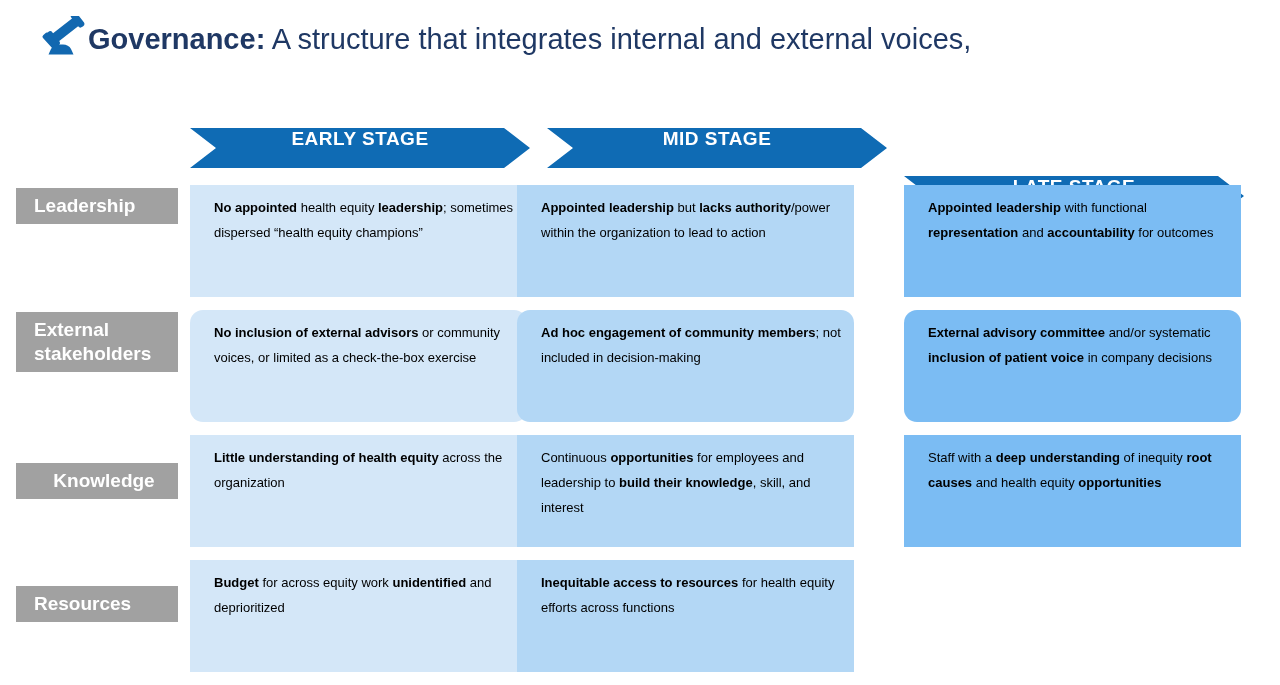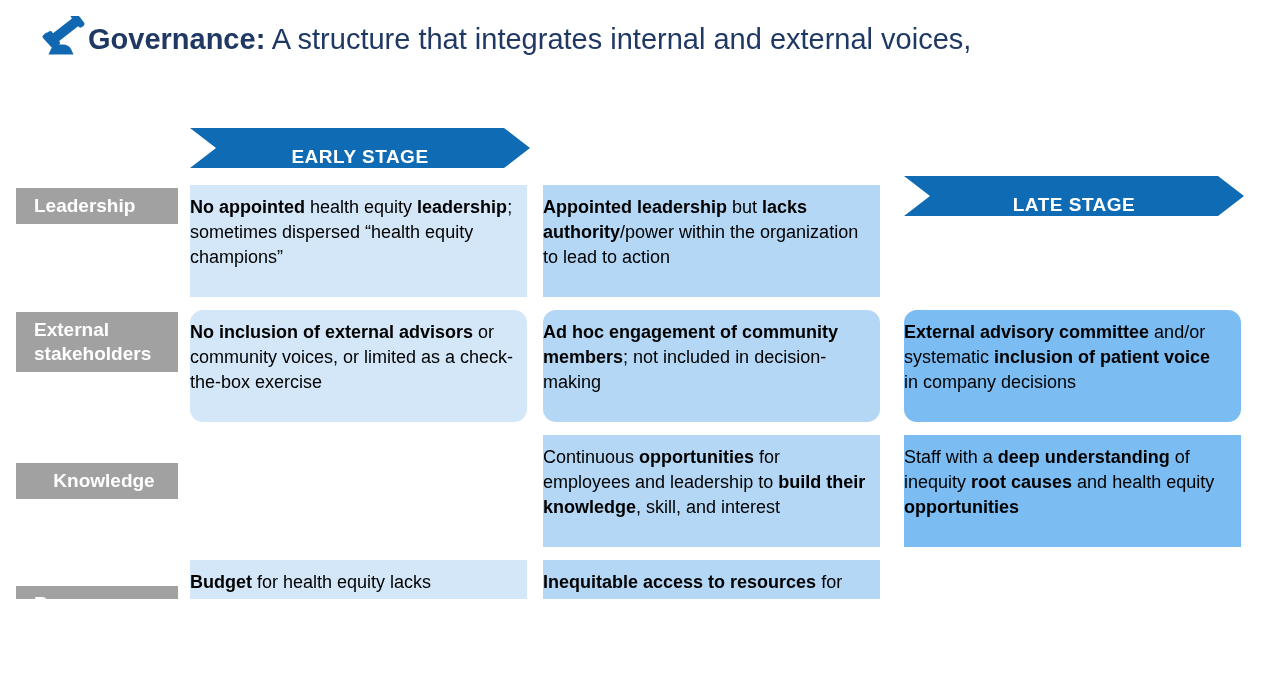--- a/index.html
+++ b/index.html
@@ -6,49 +6,49 @@
     --title-color:#1F3864;
     --arrow:#0F6BB4;
     --label-bg:#A1A1A1;
     --early:#D4E7F8;
     --mid:#B3D7F5;
     --late:#7BBCF3;
   }
   *{margin:0;padding:0;box-sizing:border-box;}
   html,body{background:#fff;}
   body{font-family:"Liberation Sans", sans-serif;}
-  .canvas{position:relative;width:1280px;height:599px;background:#fff;overflow:hidden;}
+  .canvas{position:relative;width:1280px;height:685px;background:#fff;overflow:hidden;}
 
   
   .title{position:absolute;left:38px;top:16px;width:1215px;
          font-size:29px;line-height:40px;color:var(--title-color);}
   .title b{font-weight:bold;}
   .gavel{display:inline-block;width:48px;height:42px;vertical-align:-9px;margin-right:2px;}
 
   
   .arrow{position:absolute;top:128px;height:40px;background:var(--arrow);
          color:#fff;font-weight:bold;font-size:19px;letter-spacing:.5px;
-         display:flex;align-items:flex-end;justify-content:center;
+         display:flex;align-items:flex-start;justify-content:center;
          clip-path:polygon(0 0, calc(100% - 26px) 0, 100% 50%, calc(100% - 26px) 100%, 0 100%, 26px 50%);}
   .arrow.c1{left:190px;width:340px;}
   .arrow.c2{left:547px;width:340px;}
   .arrow.c3{left:904px;width:340px;margin-top:48px;}
 
   
   .rowlabel{position:absolute;left:16px;width:162px;background:var(--label-bg);
             color:#fff;font-weight:bold;font-size:19px;line-height:24px;
             padding:6px 4px 6px 18px;}
   .r1{top:188px;} .r2{top:312px;} .r3{top:463px;text-align:center;} .r4{top:562px;margin-top:24px;}
 
   
-  .cell{position:absolute;width:337px;height:112px;font-size:18px;line-height:25px;
-        color:#000;padding:10px 12px 0 0;overflow:hidden;}
+  .cell{position:absolute;width:337px;height:112px;font-size:13px;line-height:25px;
+        color:#000;padding:10px 12px 0 24px;overflow:hidden;}
   .cell b{font-weight:bold;}
   .col1{left:190px;background:var(--early);}
-  .col2{left:543px;background:var(--mid);}
+  .col2{left:517px;background:var(--mid);}
   .col3{left:904px;background:var(--late);}
   .row1{top:185px;} .row2{top:310px;border-radius:13px;} .row3{top:435px;} .row4{top:560px;}
 </style>
 </head>
 <body>
 
 <div class="canvas">
 
   <div class="title">
     <span class="gavel">
@@ -62,35 +62,40 @@
           <rect x="3" y="23" width="23" height="7" rx="2" transform="rotate(48 14 26)"></rect>
           <path d="M13 33 c1.5 -3 4.5 -4.5 8 -4.5 h4 c3.5 0 6.5 1.5 8 4.5 l2.5 5.5 h-25 z"></path>
         </g>
       </svg>
     </span><b>Governance:</b><span> A structure that integrates internal and external voices,</span><br>
   </div>
 
   <div class="arrow c1">
     <span>EARLY STAGE</span>
   </div>
+  <div class="arrow c2">
+    <span>MID STAGE</span>
+  </div>
   <div class="arrow c3">
     <span>LATE STAGE</span>
   </div>
 
   <div class="rowlabel r1">Leadership</div>
   <div class="rowlabel r2">External stakeholders</div>
   <div class="rowlabel r3">Knowledge</div>
   <div class="rowlabel r4">Resources</div>
 
   <div class="cell col1 row1"><b>No appointed</b><span> health equity </span><b>leadership</b><span>; sometimes dispersed “health equity champions”</span></div>
   <div class="cell col2 row1"><b>Appointed leadership</b><span> but </span><b>lacks authority</b><span>/power within the organization to lead to action</span></div>
+  <div class="cell col3 row1"><b>Appointed leadership</b><span> with functional </span><b>representation</b><span> and </span><b>accountability</b><span> for outcomes</span></div>
 
   <div class="cell col1 row2"><b>No inclusion of external advisors</b><span> or community voices, or limited as a check-the-box exercise</span></div>
   <div class="cell col2 row2"><b>Ad hoc engagement of community members</b><span>; not included in decision-making</span></div>
   <div class="cell col3 row2"><b>External advisory committee</b><span> and/or systematic </span><b>inclusion of patient voice</b><span> in company decisions</span></div>
 
+  <div class="cell col1 row3"><b>Little understanding of health equity</b><span> across the organization</span></div>
   <div class="cell col2 row3"><span>Continuous </span><b>opportunities</b><span> for employees and leadership to </span><b>build their knowledge</b><span>, skill, and interest</span></div>
   <div class="cell col3 row3"><span>Staff with a </span><b>deep understanding</b><span> of inequity </span><b>root causes</b><span> and health equity </span><b>opportunities</b></div>
 
-  <div class="cell col1 row4"><b>Budget</b><span> for health equity lacks </span><b>unidentified</b><span> and deprioritized</span></div>
+  <div class="cell col1 row4"><b>Budget</b><span> for across equity work </span><b>unidentified</b><span> and deprioritized</span></div>
   <div class="cell col2 row4"><b>Inequitable access to resources</b><span> for health equity efforts across functions</span></div>
 
 </div>
 
 </body></html>

